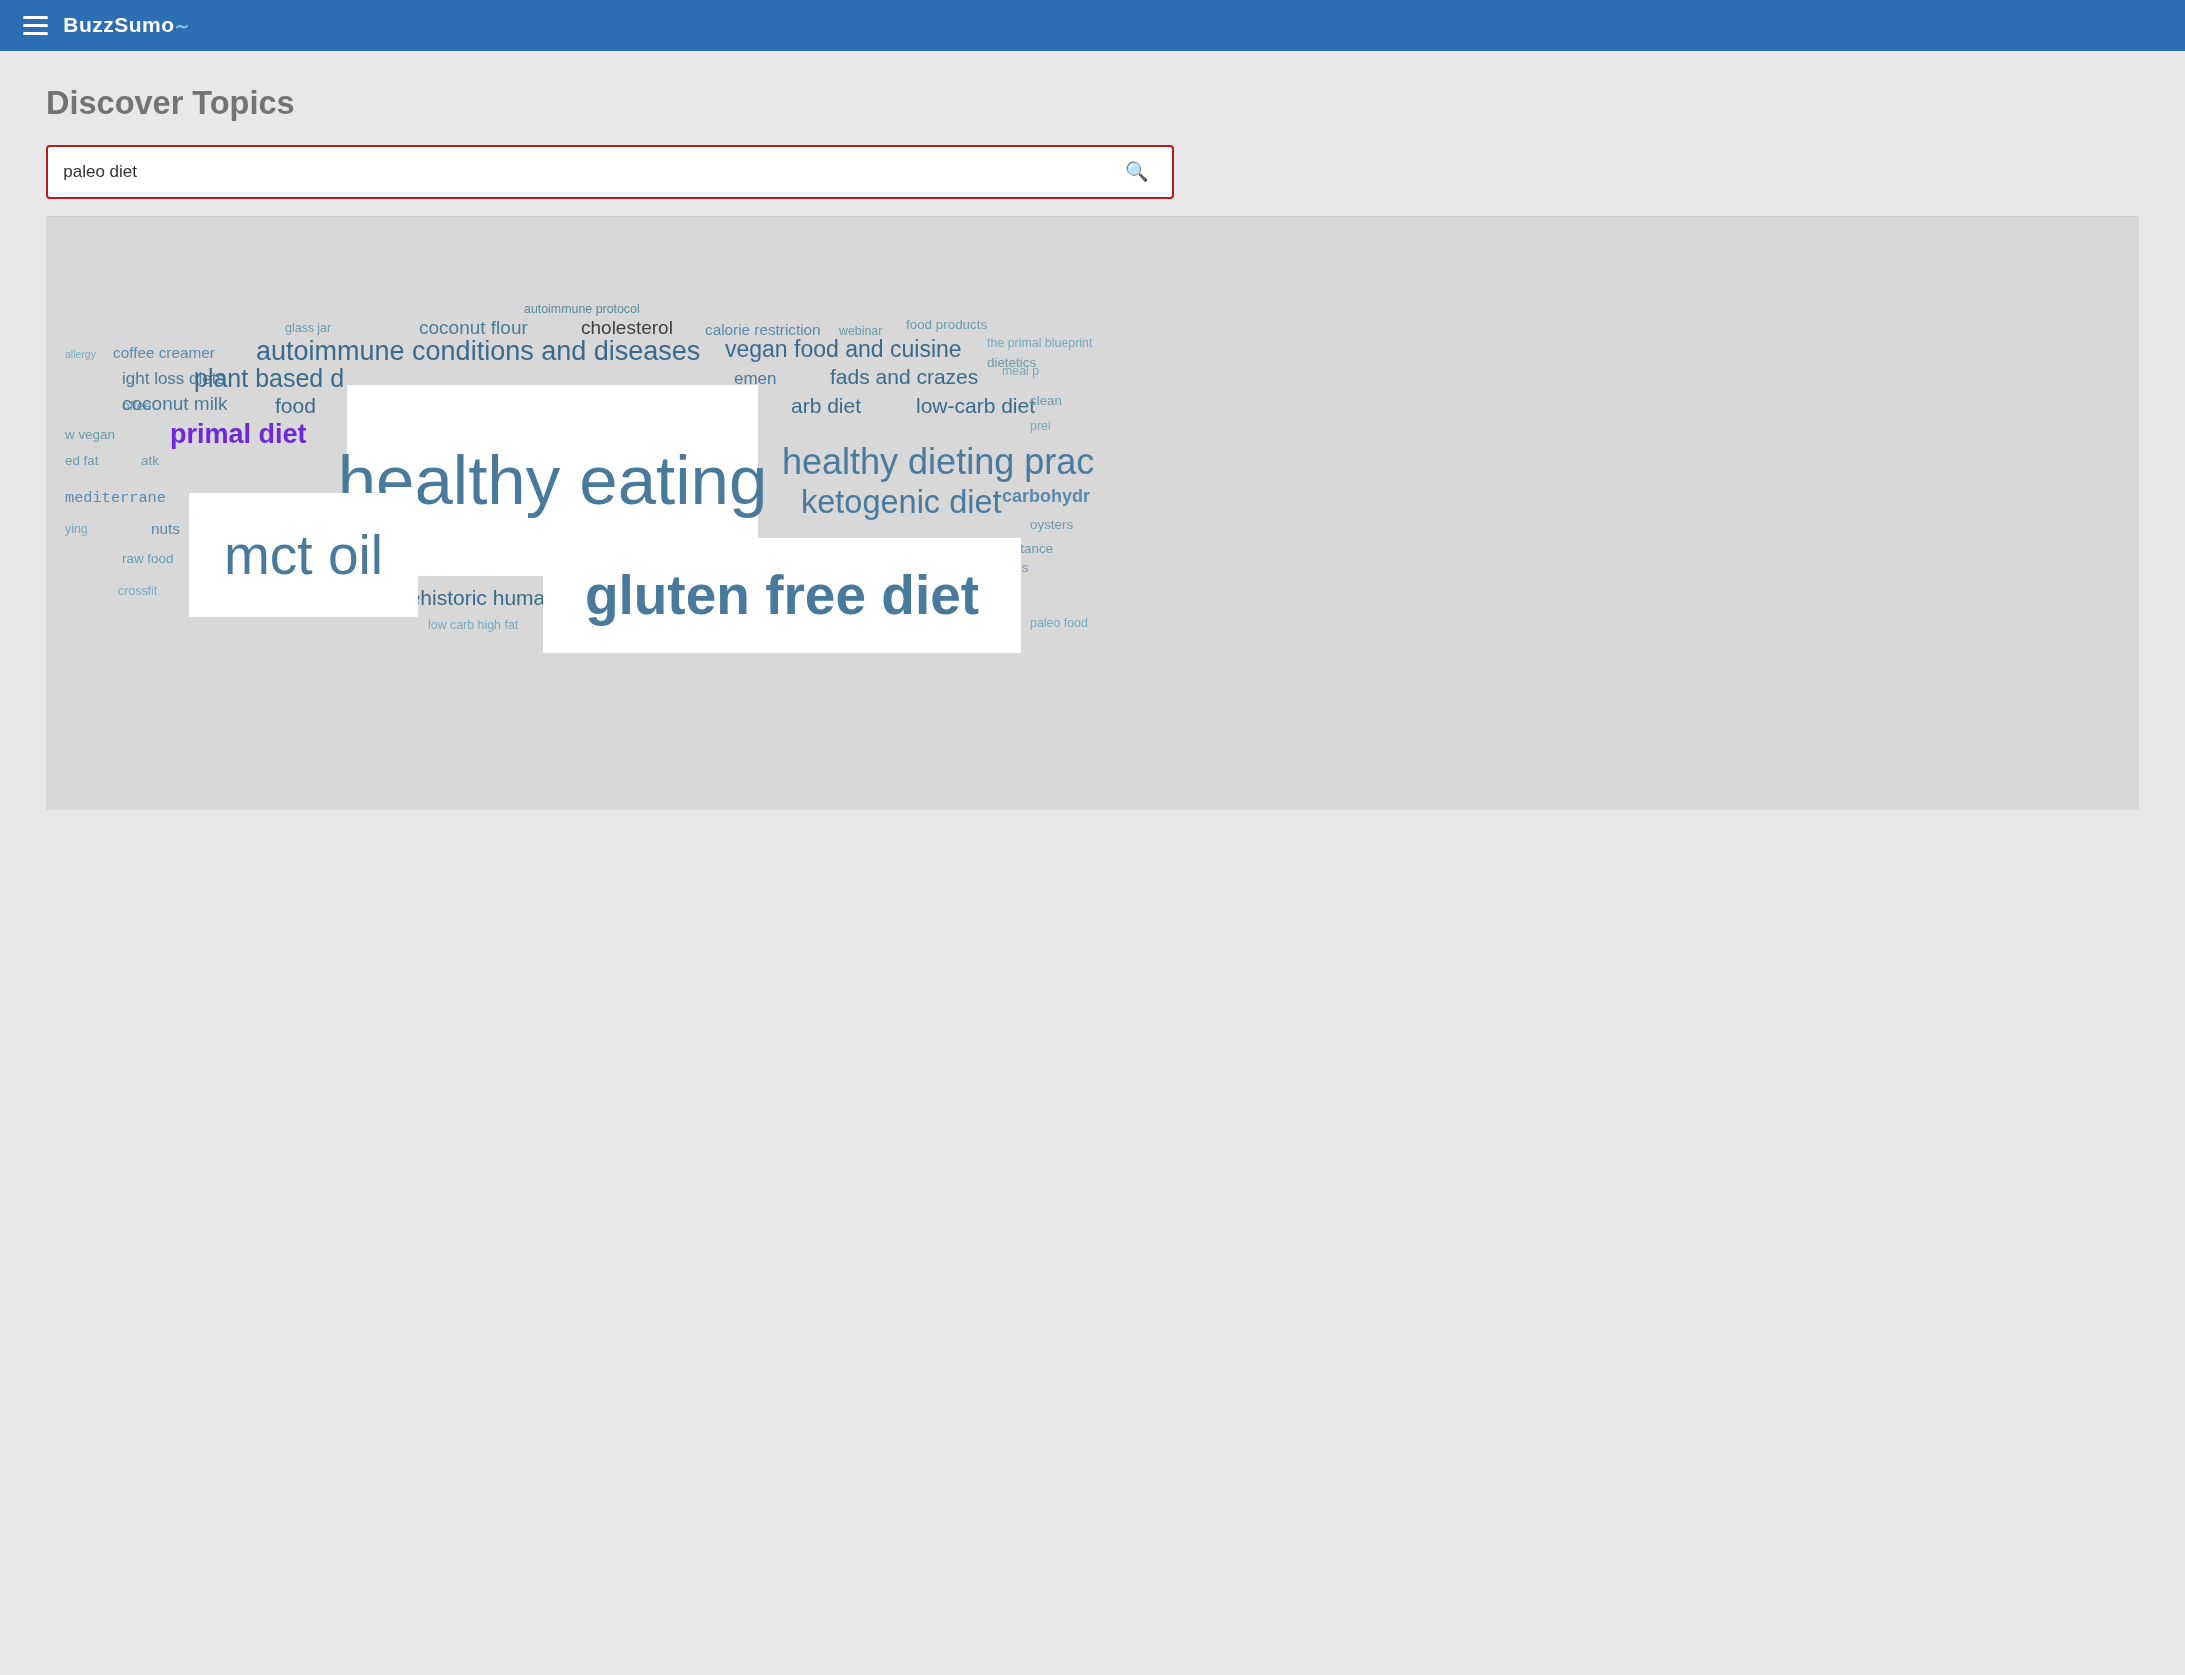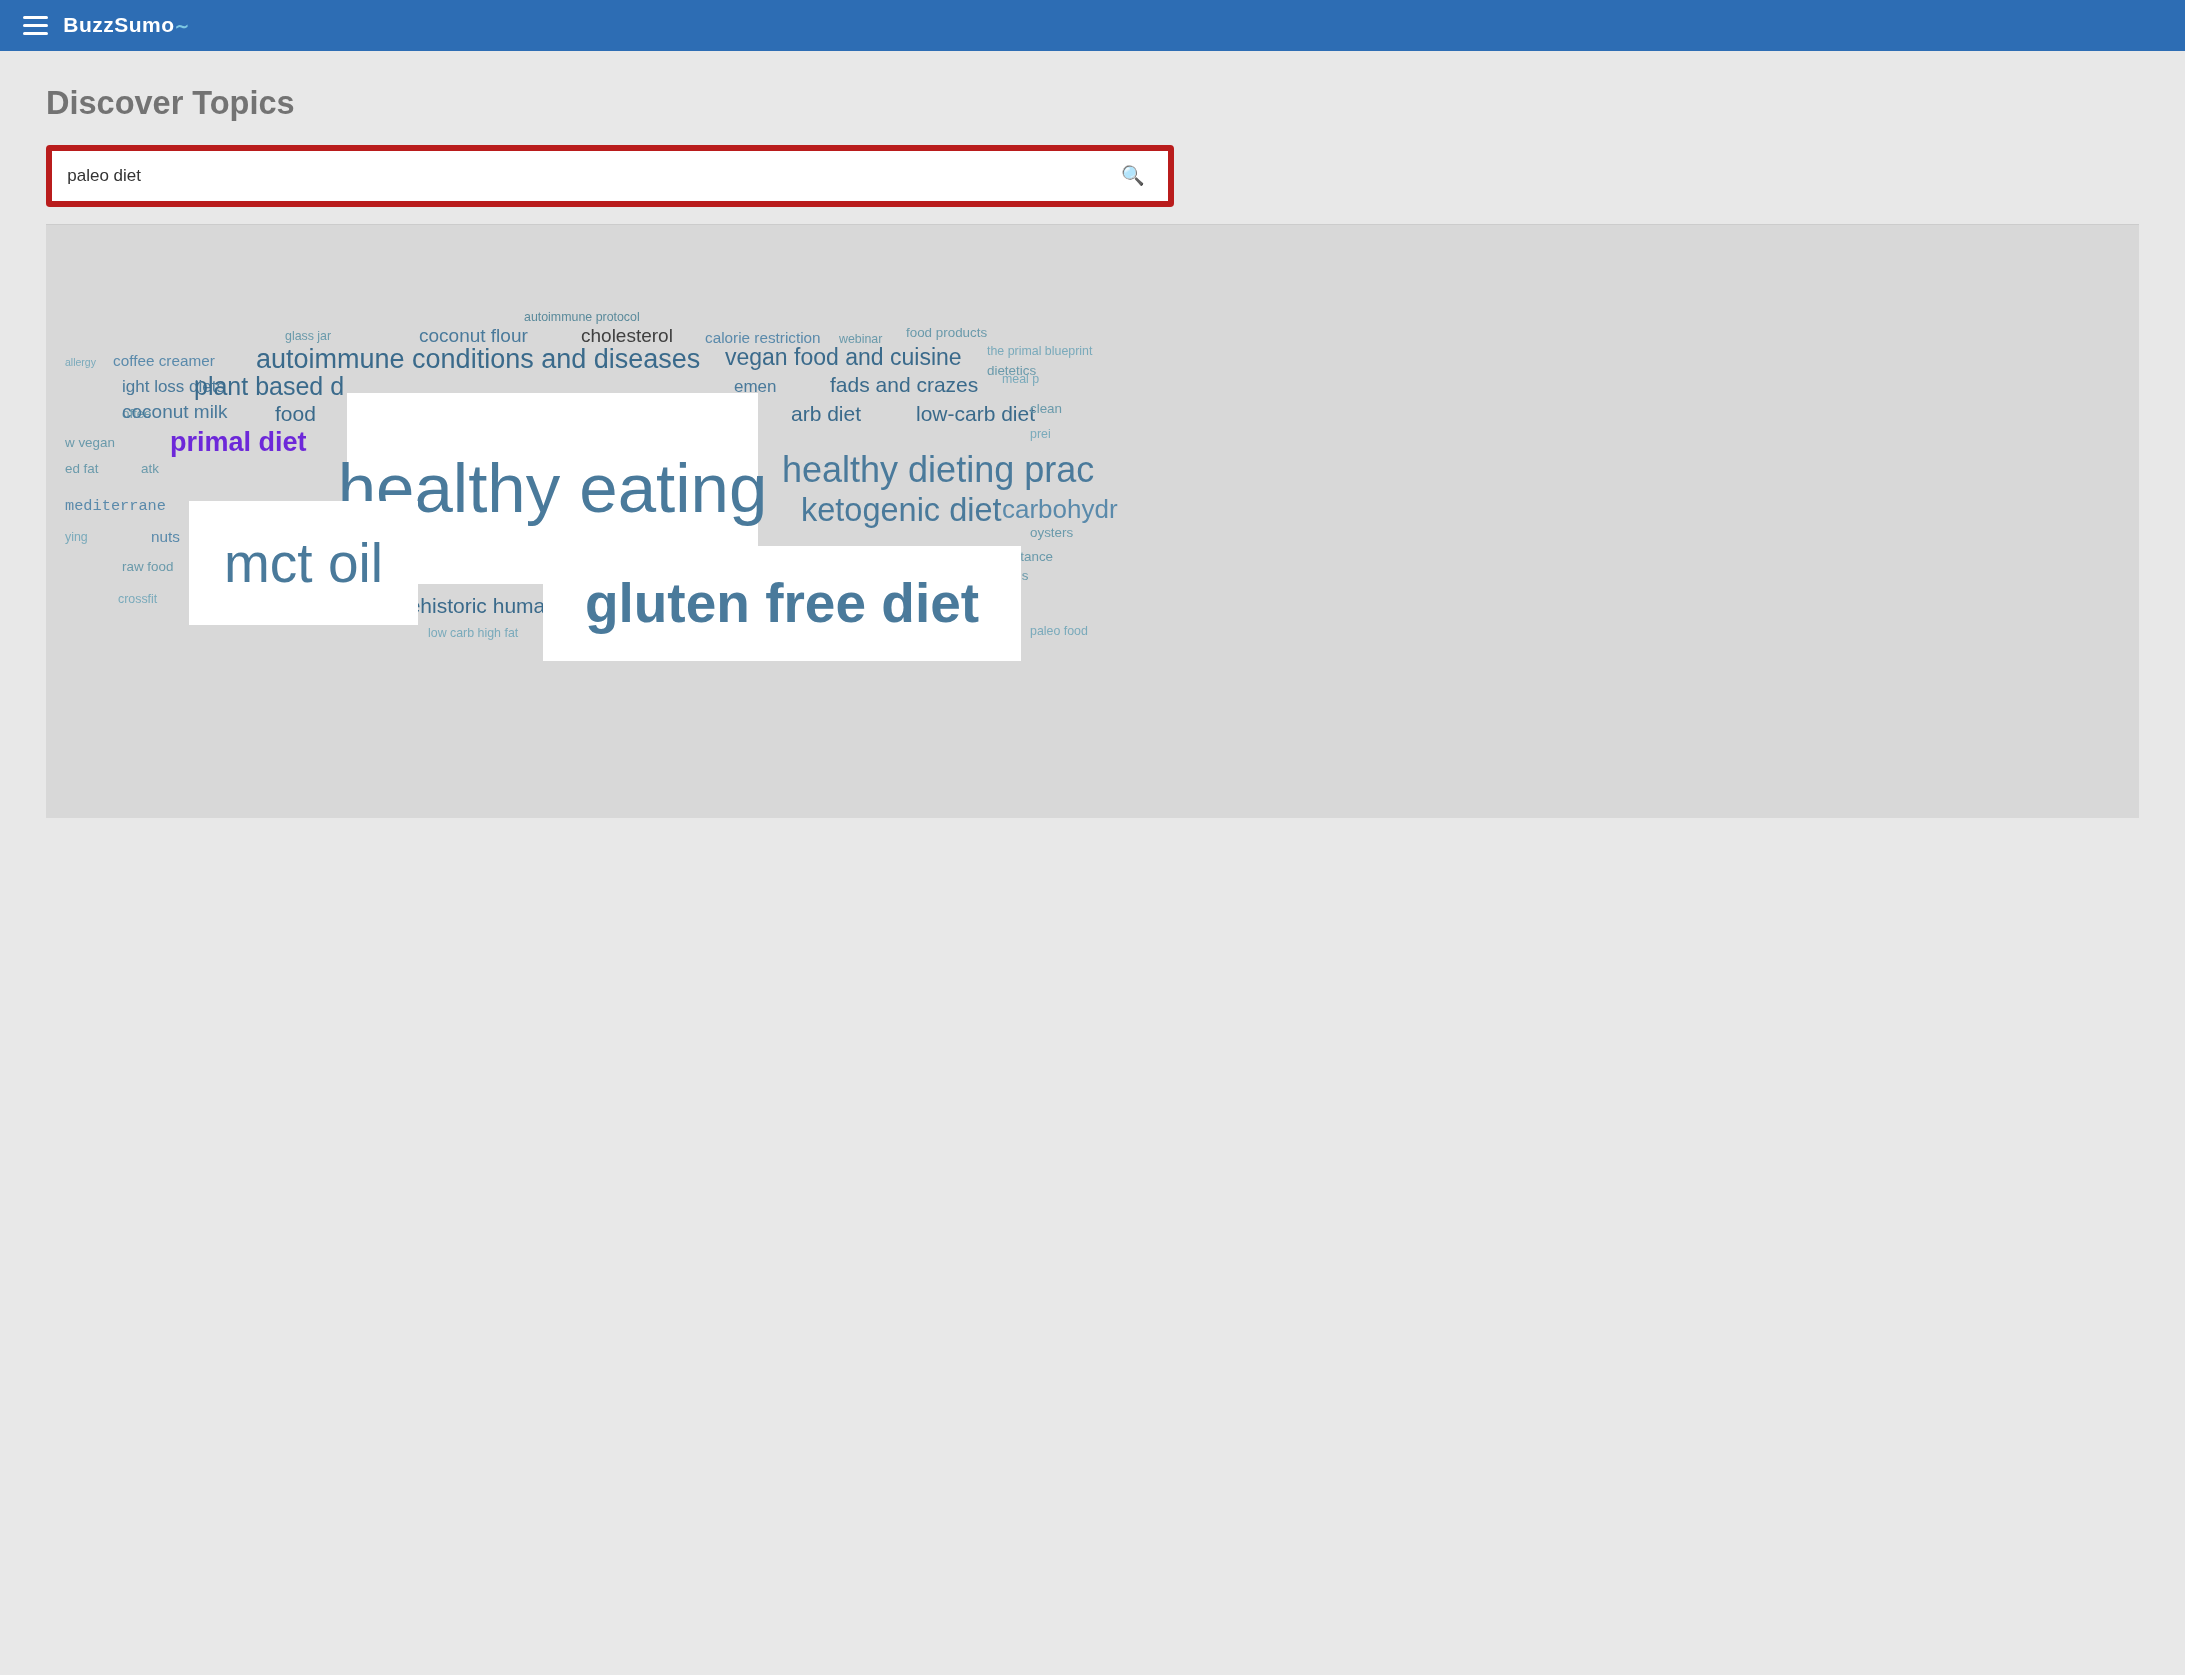--- a/index.html
+++ b/index.html
@@ -48,21 +48,21 @@
       font-weight: 700;
       color: #737373;
       margin-bottom: 23px;
     }
 
     
     .search-container {
       display: flex;
       align-items: center;
       background: white;
-      border: 6px solid #b91c1c;
+      border: 2px solid #b91c1c;
       border-radius: 3.8px;
       padding: 9.6px 15.3px;
       max-width: 1128px;
       margin-bottom: 17px;
     }
     .search-input {
       flex: 1;
       border: none;
       outline: none;
       font-size: 17px;
@@ -188,21 +188,21 @@
         <span class="word" style="font-size: 13.4px; top: 182px; left: 0px; color: rgb(106, 154, 171);">w vegan</span>
         <span class="word" style="font-size: 27px; top: 174px; left: 105px; color: #6d28d9; font-weight: bold;">primal diet</span>
         <span class="word" style="font-size: 12.4px; top: 174px; left: 965px; color: rgb(122, 170, 187);">prei</span>
         <span class="word" style="font-size: 13.4px; top: 208px; left: 0px; color: rgb(106, 154, 171);">ed fat</span>
         <span class="word" style="font-size: 13.4px; top: 208px; left: 76px; color: rgb(106, 154, 171);">atk</span>
         <span class="word" style="font-size: 40px; top: 196px; left: 354px; color: rgb(74, 122, 155);">paleo lifestyle</span>
         <span class="word" style="font-size: 36px; top: 196px; left: 717px; color: rgb(74, 122, 155);">healthy dieting prac</span>
         <span class="word" style="font-size: 15.3px; top: 244px; left: 0px; color: rgb(90, 138, 171); font-family: Liberation Mono, monospace;">mediterrane</span>
         <span class="word" style="font-size: 34px; top: 239px; left: 354px; color: rgb(74, 122, 155);">diet and nutrition</span>
         <span class="word" style="font-size: 32.5px; top: 239px; left: 736px; color: rgb(74, 122, 155);">ketogenic diet</span>
-        <span class="word" style="font-size: 26px; top: 241px; left: 937px; color: rgb(90, 138, 171);">carbohydr</span>
+        <span class="word" style="font-size: 18px; top: 241px; left: 937px; color: rgb(90, 138, 171); font-weight: bold;">carbohydr</span>
         <span class="word" style="font-size: 12.4px; top: 277px; left: 0px; color: rgb(122, 170, 187);">ying</span>
         <span class="word" style="font-size: 15.3px; top: 275px; left: 86px; color: rgb(90, 138, 171);">nuts</span>
         <span class="word" style="font-size: 23px; top: 272px; left: 163px; color: rgb(58, 106, 139);">keto diet</span>
         <span class="word" style="font-size: 19px; top: 272px; left: 306px; color: rgb(74, 122, 155);">autoimmunity</span>
         <span class="word" style="font-size: 13.4px; top: 272px; left: 468px; color: rgb(106, 154, 171);">meat</span>
         <span class="word" style="font-size: 13.4px; top: 272px; left: 965px; color: rgb(106, 154, 171);">oysters</span>
         <span class="word" style="font-size: 13.4px; top: 306px; left: 57px; color: rgb(106, 154, 171);">raw food</span>
         <span class="word" style="font-size: 19px; top: 304px; left: 124px; color: rgb(74, 122, 155);">nutritionists</span>
         <span class="word" style="font-size: 21px; top: 304px; left: 296px; color: rgb(58, 106, 139);">vegetarianism</span>
         <span class="word" style="font-size: 17px; top: 304px; left: 488px; color: rgb(74, 122, 155);">intermit</span>

